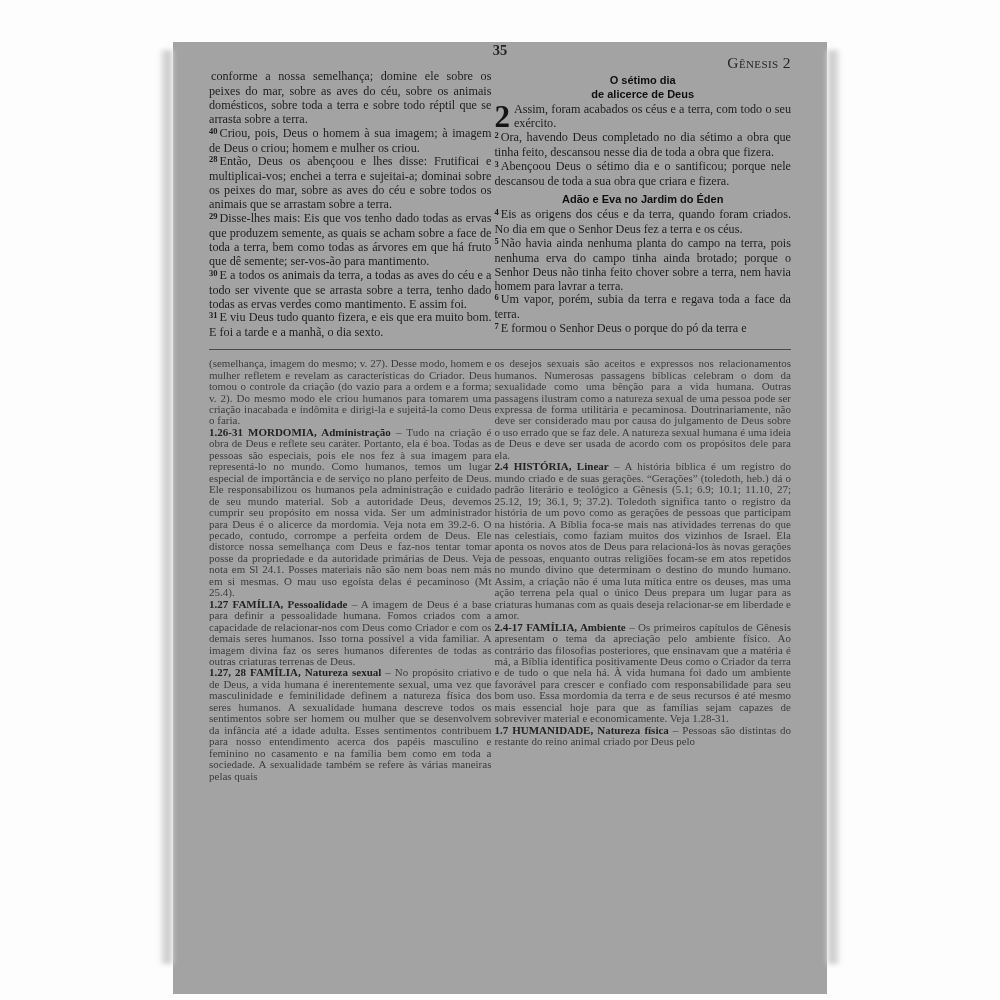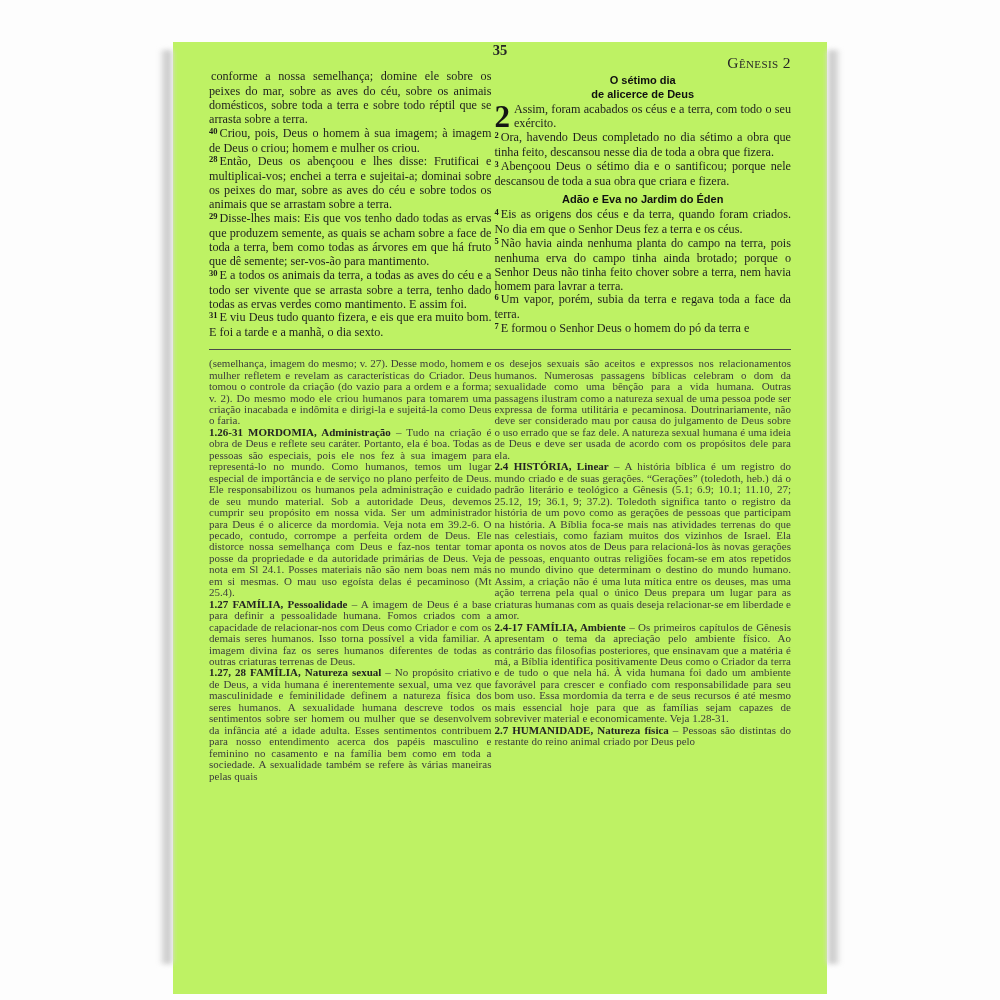--- a/index.html
+++ b/index.html
@@ -7,21 +7,21 @@
   body {
     width: 1000px; height: 1000px;
     background: #fdfdfd;
     font-family: "Liberation Serif", serif;
     overflow: hidden;
   }
   .scan {
     position: relative;
     width: 654px; height: 952px;
     margin: 36px auto 0;
-    background: #bef264;
+    background: #a3a3a3;
   }
   .edge {
     position: absolute; top: 8px; height: 914px; width: 14px;
     filter: blur(2.5px);
   }
   .edge-left  { left: -14px;  background: linear-gradient(to right, rgba(205,205,205,0) 0%, #c6c6c6 55%, #e2e2e2 100%); }
   .edge-right { right: -14px; background: linear-gradient(to left,  rgba(205,205,205,0) 0%, #c6c6c6 55%, #e2e2e2 100%); }
 
   .page-header {
     position: relative;
@@ -106,33 +106,33 @@
         <span>O sétimo dia</span><br>
         <span>de alicerce de Deus</span>
       </div>
       <p><span class="dropcap">2</span><span>Assim, foram acabados os céus e a terra, com todo o seu exército.</span></p>
       <p><span class="vn">2</span><span>Ora, havendo Deus completado no dia sétimo a obra que tinha feito, descansou nesse dia de toda a obra que fizera.</span></p>
       <p><span class="vn">3</span><span>Abençoou Deus o sétimo dia e o santificou; porque nele descansou de toda a sua obra que criara e fizera.</span></p>
       <div class="sec-heading">Adão e Eva no Jardim do Éden</div>
       <p><span class="vn">4</span><span>Eis as origens dos céus e da terra, quando foram criados. No dia em que o Senhor Deus fez a terra e os céus.</span></p>
       <p><span class="vn">5</span><span>Não havia ainda nenhuma planta do campo na terra, pois nenhuma erva do campo tinha ainda brotado; porque o Senhor Deus não tinha feito chover sobre a terra, nem havia homem para lavrar a terra.</span></p>
       <p><span class="vn">6</span><span>Um vapor, porém, subia da terra e regava toda a face da terra.</span></p>
-      <p><span class="vn">7</span><span>E formou o Senhor Deus o homem do pó da terra e</span></p>
+      <p><span class="vn">7</span><span>E formou o Senhor Deus o porque do pó da terra e</span></p>
     </div>
   </div>
 
   <hr class="divider">
 
   <div class="cols commentary">
     <div class="col">
       <p><span class="lead"></span><span>(semelhança, imagem do mesmo; v. 27). Desse modo, homem e mulher refletem e revelam as características do Criador. Deus tomou o controle da criação (do vazio para a ordem e a forma; v. 2). Do mesmo modo ele criou humanos para tomarem uma criação inacabada e indômita e dirigi-la e sujeitá-la como Deus o faria.</span></p>
       <p><span class="lead">1.26-31 MORDOMIA, Administração</span><span> – Tudo na criação é obra de Deus e reflete seu caráter. Portanto, ela é boa. Todas as pessoas são especiais, pois ele nos fez à sua imagem para representá-lo no mundo. Como humanos, temos um lugar especial de importância e de serviço no plano perfeito de Deus. Ele responsabilizou os humanos pela administração e cuidado de seu mundo material. Sob a autoridade Deus, devemos cumprir seu propósito em nossa vida. Ser um administrador para Deus é o alicerce da mordomia. Veja nota em 39.2-6. O pecado, contudo, corrompe a perfeita ordem de Deus. Ele distorce nossa semelhança com Deus e faz-nos tentar tomar posse da propriedade e da autoridade primárias de Deus. Veja nota em Sl 24.1. Posses materiais não são nem boas nem más em si mesmas. O mau uso egoísta delas é pecaminoso (Mt 25.4).</span></p>
       <p><span class="lead">1.27 FAMÍLIA, Pessoalidade</span><span> – A imagem de Deus é a base para definir a pessoalidade humana. Fomos criados com a capacidade de relacionar-nos com Deus como Criador e com os demais seres humanos. Isso torna possível a vida familiar. A imagem divina faz os seres humanos diferentes de todas as outras criaturas terrenas de Deus.</span></p>
       <p><span class="lead">1.27, 28 FAMÍLIA, Natureza sexual</span><span> – No propósito criativo de Deus, a vida humana é inerentemente sexual, uma vez que masculinidade e feminilidade definem a natureza física dos seres humanos. A sexualidade humana descreve todos os sentimentos sobre ser homem ou mulher que se desenvolvem da infância até a idade adulta. Esses sentimentos contribuem para nosso entendimento acerca dos papéis masculino e feminino no casamento e na família bem como em toda a sociedade. A sexualidade também se refere às várias maneiras pelas quais</span></p>
     </div>
     <div class="col">
       <p><span class="lead"></span><span>os desejos sexuais são aceitos e expressos nos relacionamentos humanos. Numerosas passagens bíblicas celebram o dom da sexualidade como uma bênção para a vida humana. Outras passagens ilustram como a natureza sexual de uma pessoa pode ser expressa de forma utilitária e pecaminosa. Doutrinariamente, não deve ser considerado mau por causa do julgamento de Deus sobre o uso errado que se faz dele. A natureza sexual humana é uma ideia de Deus e deve ser usada de acordo com os propósitos dele para ela.</span></p>
       <p><span class="lead">2.4 HISTÓRIA, Linear</span><span> – A história bíblica é um registro do mundo criado e de suas gerações. “Gerações” (toledoth, heb.) dá o padrão literário e teológico a Gênesis (5.1; 6.9; 10.1; 11.10, 27; 25.12, 19; 36.1, 9; 37.2). Toledoth significa tanto o registro da história de um povo como as gerações de pessoas que participam na história. A Bíblia foca-se mais nas atividades terrenas do que nas celestiais, como faziam muitos dos vizinhos de Israel. Ela aponta os novos atos de Deus para relacioná-los às novas gerações de pessoas, enquanto outras religiões focam-se em atos repetidos no mundo divino que determinam o destino do mundo humano. Assim, a criação não é uma luta mítica entre os deuses, mas uma ação terrena pela qual o único Deus prepara um lugar para as criaturas humanas com as quais deseja relacionar-se em liberdade e amor.</span></p>
       <p><span class="lead">2.4-17 FAMÍLIA, Ambiente</span><span> – Os primeiros capítulos de Gênesis apresentam o tema da apreciação pelo ambiente físico. Ao contrário das filosofias posteriores, que ensinavam que a matéria é má, a Bíblia identifica positivamente Deus como o Criador da terra e de tudo o que nela há. À vida humana foi dado um ambiente favorável para crescer e confiado com responsabilidade para seu bom uso. Essa mordomia da terra e de seus recursos é até mesmo mais essencial hoje para que as famílias sejam capazes de sobreviver material e economicamente. Veja 1.28-31.</span></p>
-      <p><span class="lead">2.7 HUMANIDADE, Natureza física</span><span> – Pessoas são distintas do restante do reino animal criado por Deus pelo</span></p>
+      <p><span class="lead">1.7 HUMANIDADE, Natureza física</span><span> – Pessoas são distintas do restante do reino animal criado por Deus pelo</span></p>
     </div>
   </div>
 </div>
 
 </body></html>

